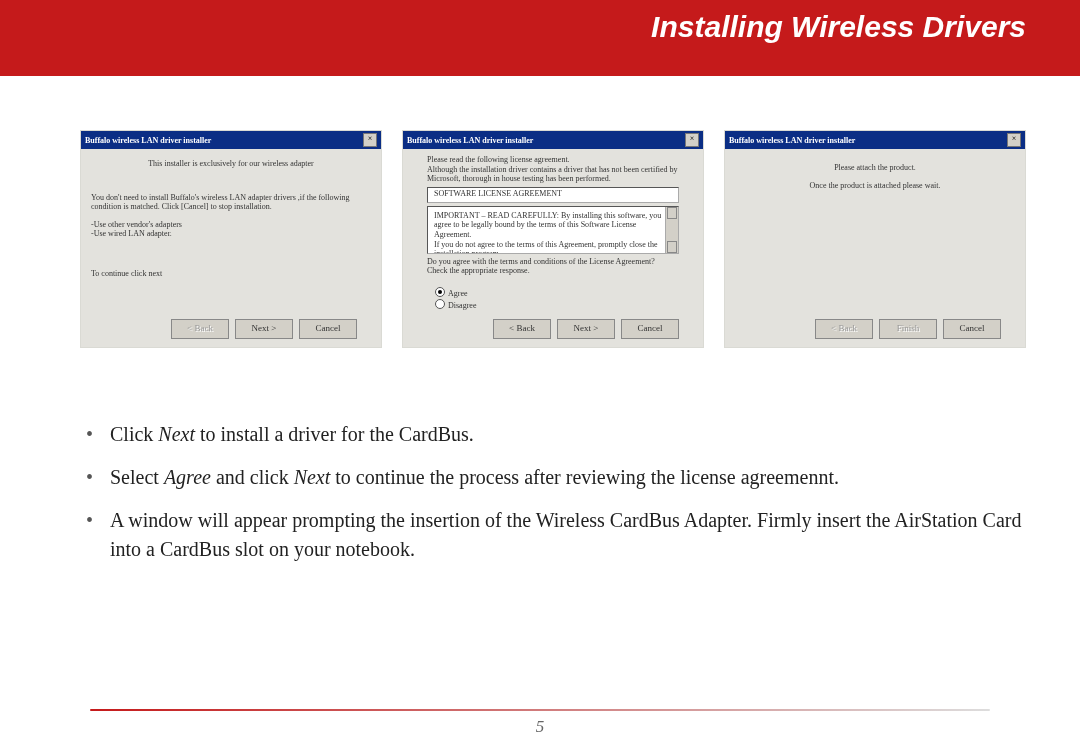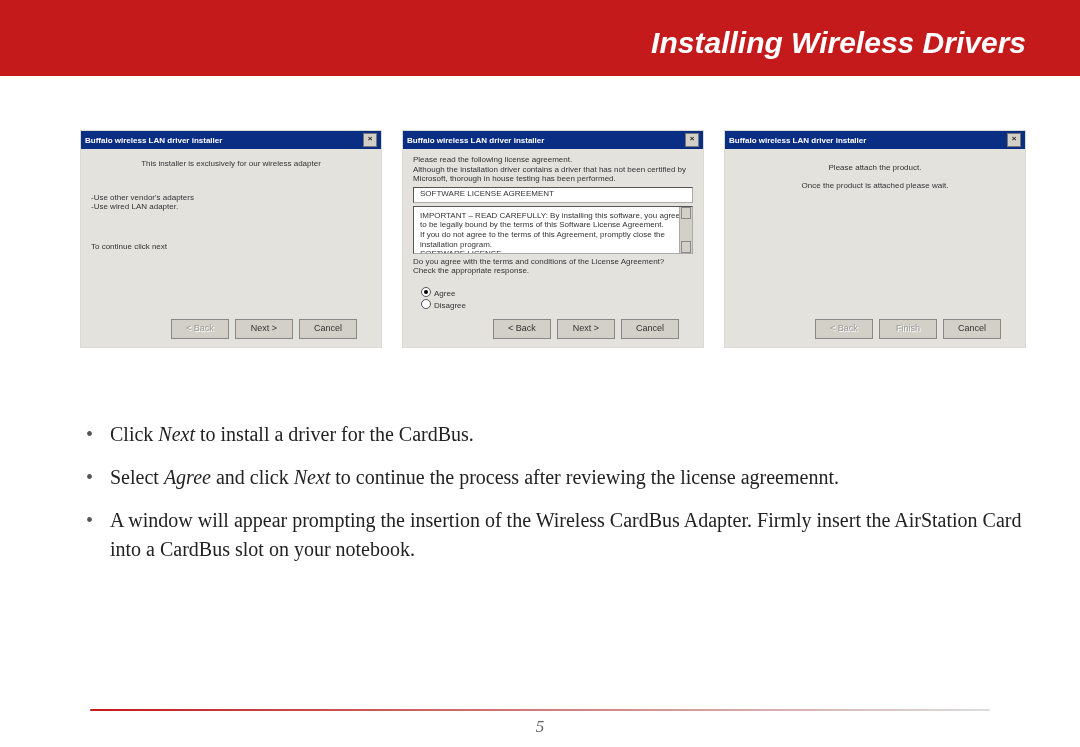--- a/index.html
+++ b/index.html
@@ -1,22 +1,22 @@
 <!DOCTYPE html>
 <html><head>
 <meta charset="utf-8">
 <style>
   html,body{margin:0;padding:0;width:1080px;height:747px;background:#fff;font-family:Georgia,'Times New Roman',serif;color:#222;}
   .page{position:relative;width:1080px;height:747px;}
   
   .hdr{position:absolute;left:0;right:0;top:0;height:76px;background:#c51a1b;}
-  .hdr-title{position:absolute;right:54px;top:26px;color:#fff;font-family:Arial,Helvetica,sans-serif;font-weight:bold;font-style:italic;font-size:30px;}
+  .hdr-title{position:absolute;right:54px;top:10px;color:#fff;font-family:Arial,Helvetica,sans-serif;font-weight:bold;font-style:italic;font-size:30px;}
   
   .shots{position:absolute;left:80px;right:54px;top:130px;display:flex;justify-content:space-between;}
-  .shot{background:#e3e2dd;border:1px solid #dadad4;font-family:Liberation Sans, sans-serif;font-size:8px;color:#333;position:relative;display:flex;flex-direction:column;}
+  .shot{background:#e3e2dd;border:1px solid #dadad4;font-family:Liberation Serif, serif;font-size:8px;color:#333;position:relative;display:flex;flex-direction:column;}
   .titlebar{background:#0b2e85;color:#fff;font-size:8px;font-weight:bold;padding:2px 4px;display:flex;justify-content:space-between;align-items:center;}
   .x-btn{display:inline-block;width:12px;height:12px;background:#d3d0c8;border:1px solid #777;line-height:9px;text-align:center;font-size:8px;font-weight:bold;color:#222;cursor:default;}
   .dlg-body{flex:1 1 auto;padding:8px 10px 4px;line-height:1.2;}
   .center{text-align:center}
   .btnrow{display:flex;justify-content:flex-end;gap:6px;padding:6px 24px 8px;background:#e3e2dd;border-top:0;}
   .wbtn{min-width:56px;height:18px;background:#d3d0c8;border:1px solid #888;font-size:9px;text-align:center;line-height:16px;cursor:default;}
   .wbtn.dis{color:#9a9a9a;text-shadow:1px 1px 0 #fff;}
   .license-box{border:1px inset #aaa;background:#fff;padding:4px 6px;font-size:8px;margin:3px 0;height:38px;overflow:hidden;position:relative;}
   .license-box .scroll{position:absolute;right:0;top:0;bottom:0;width:12px;background:#d3d0c8;border-left:1px solid #aaa;}
   .license-box .scroll .arrow{position:absolute;left:1px;right:1px;height:10px;background:#d3d0c8;border:1px solid #888;}
@@ -45,37 +45,38 @@
 
   <div class="shots">
 
     <div class="shot" style="width:300px;height:216px">
       <div class="titlebar">
         <span>Buffalo wireless LAN driver installer</span>
         <span class="x-btn">×</span>
       </div>
       <div class="dlg-body">
         <div class="center" style="margin:2px 0 24px">This installer is exclusively for our wireless adapter</div>
+        <div style="margin-bottom:8px">You don't need to install Buffalo's wireless LAN adapter drivers ,if the following condition is matched. Click [Cancel] to stop installation.</div>
         <div style="white-space:pre-line;margin-bottom:30px">-Use other vendor's adapters
 -Use wired LAN adapter.</div>
         <div>To continue click next</div>
       </div>
       <div class="btnrow">
         <div class="wbtn dis">&lt; Back</div>
         <div class="wbtn">Next &gt;</div>
         <div class="wbtn">Cancel</div>
       </div>
     </div>
 
     <div class="shot" style="width:300px;height:216px">
       <div class="titlebar">
         <span>Buffalo wireless LAN driver installer</span>
         <span class="x-btn">×</span>
       </div>
-      <div class="dlg-body" style="padding:6px 10px 2px">
+      <div class="dlg-body" style="padding:6px 24px 2px">
         <div style="white-space:pre-line;margin-bottom:2px">Please read the following license agreement.
 Although the installation driver contains a driver that has not been certified by Microsoft, thorough in house testing has been performed.</div>
         <div class="license-box" style="height:12px;padding:1px 6px;border:1px inset #aaa;background:#fff">SOFTWARE LICENSE AGREEMENT</div>
         <div class="license-box">
           <span style="white-space:pre-line">IMPORTANT – READ CAREFULLY: By installing this software, you agree to be legally bound by the terms of this Software License Agreement.
 If you do not agree to the terms of this Agreement, promptly close the installation program.
 SOFTWARE LICENSE</span>
           <div class="scroll">
             <div class="arrow up"></div>
             <div class="arrow dn"></div>

